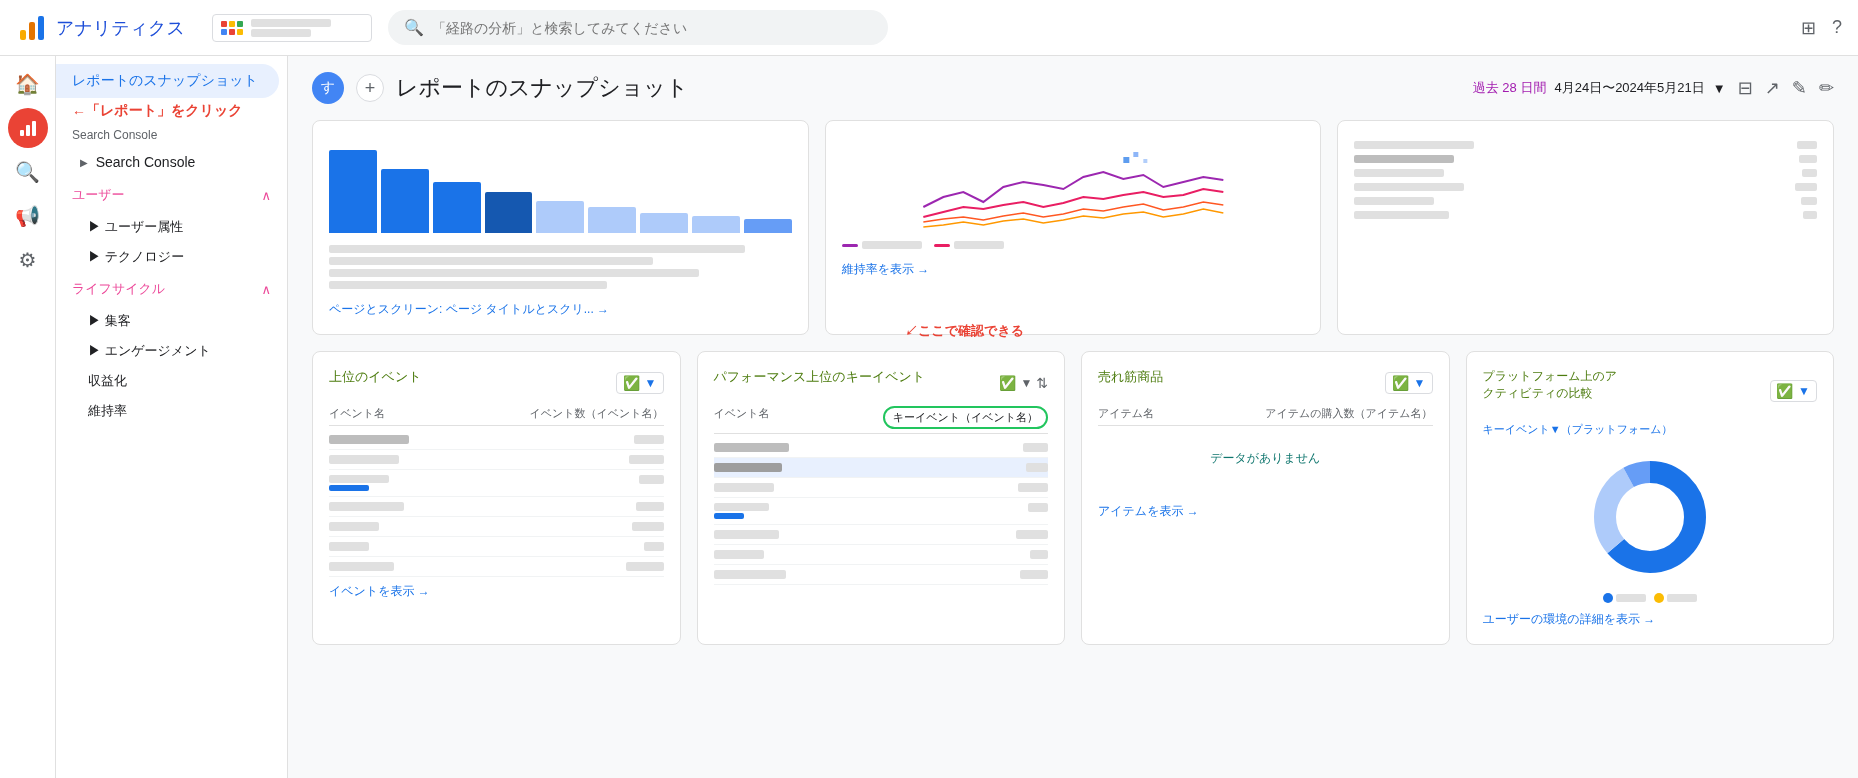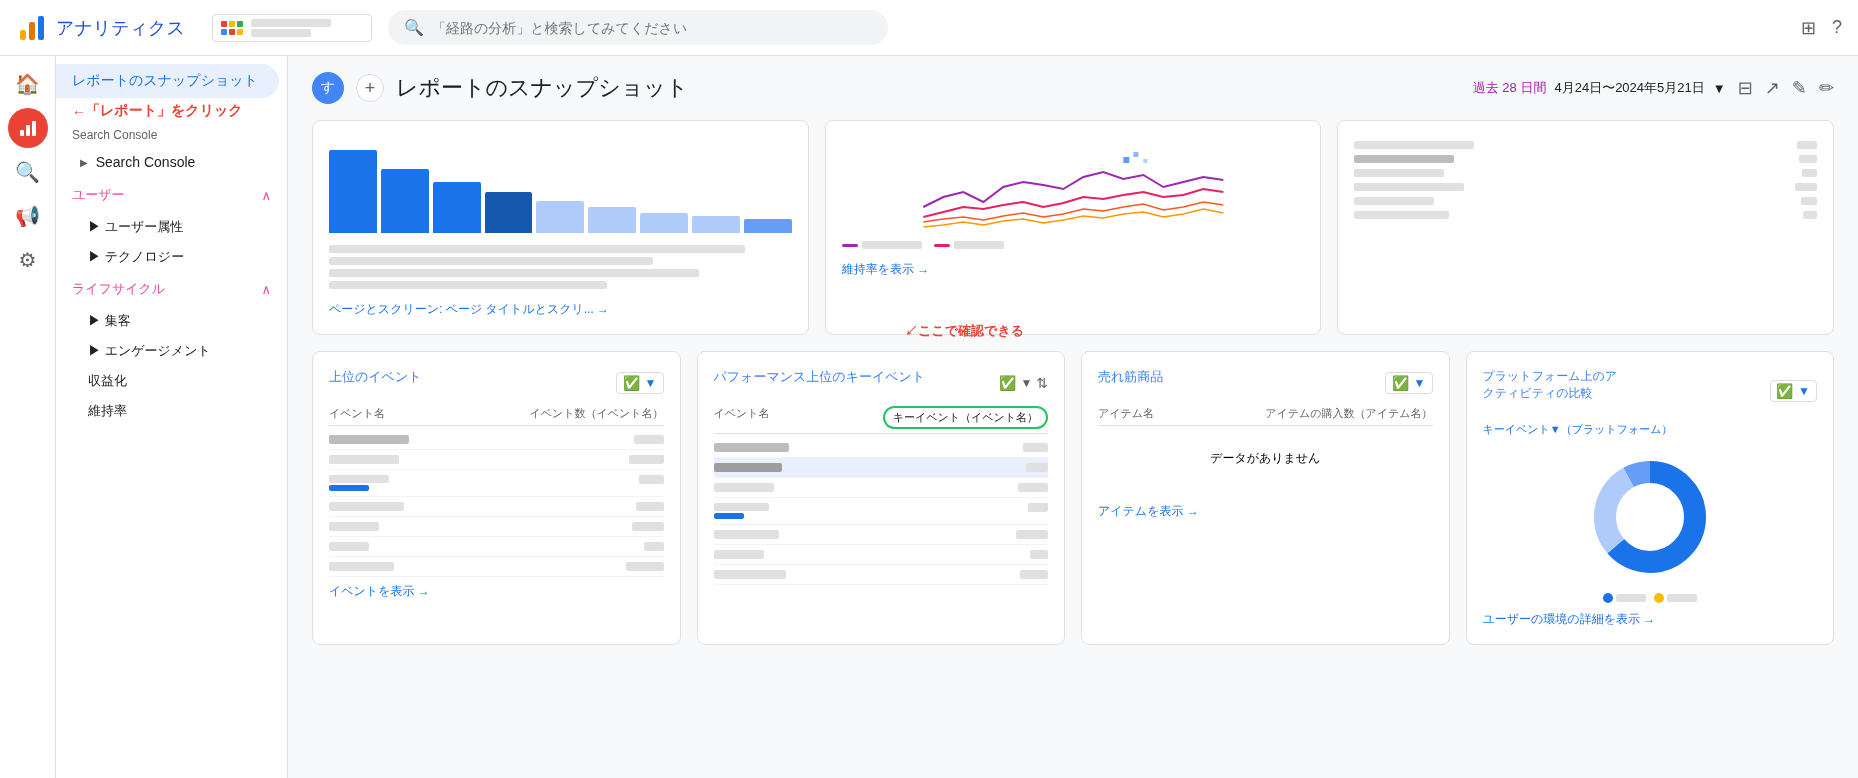--- a/index.html
+++ b/index.html
@@ -102,32 +102,32 @@
     .date-label { color: #a21caf; }
     .header-actions { display: flex; align-items: center; gap: 12px; color: #5f6368; }
     .header-icon { cursor: pointer; font-size: 18px; }
 
     
     .cards-row { display: flex; gap: 16px; margin-bottom: 16px; }
     .card {
       background: #fff; border-radius: 8px; padding: 16px; flex: 1;
       border: 1px solid #e0e0e0; min-height: 160px;
     }
-    .card-title { font-size: 13px; color: #3b82f6; margin-bottom: 12px; font-weight: 500; }
+    .card-title { font-size: 13px; color: #4d7c0f; margin-bottom: 12px; font-weight: 500; }
     .card-link { color: #1a73e8; font-size: 12px; text-decoration: none; cursor: pointer; }
     .card-footer { margin-top: 12px; }
 
     
     .table-section { width: 100%; }
     .table-header { display: flex; justify-content: space-between; font-size: 11px; color: #5f6368; border-bottom: 1px solid #e0e0e0; padding-bottom: 4px; margin-bottom: 4px; }
     .table-row-item { display: flex; justify-content: space-between; padding: 5px 0; font-size: 12px; color: #202124; border-bottom: 1px solid #f1f3f4; }
 
     
     .donut-container { display: flex; align-items: center; justify-content: center; padding: 12px 0; }
-    .no-data { font-size: 12px; color: #000000; text-align: center; padding: 20px; }
+    .no-data { font-size: 12px; color: #0f766e; text-align: center; padding: 20px; }
 
     
     .dropdown-selector {
       display: flex; align-items: center; gap: 4px; font-size: 12px; color: #1a73e8;
       cursor: pointer; border: 1px solid #dadce0; border-radius: 4px; padding: 2px 6px;
     }
     .card-header-row { display: flex; align-items: center; justify-content: space-between; margin-bottom: 8px; }
 
     
     .circled {

